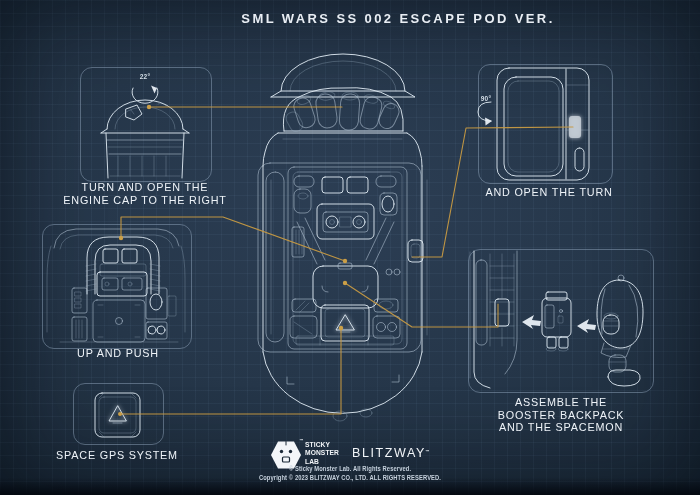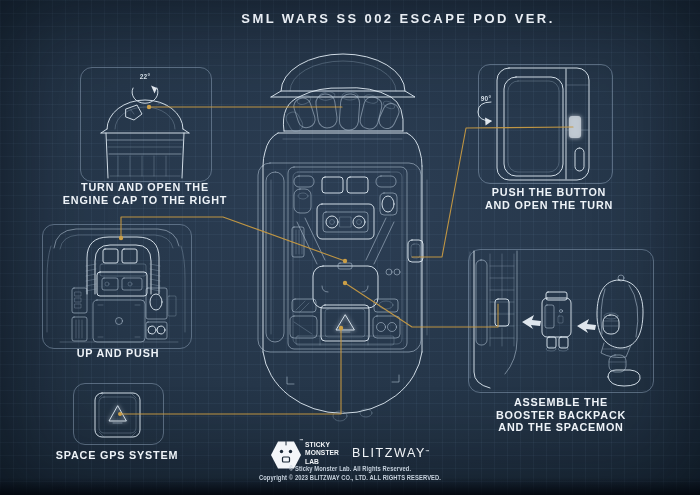--- a/index.html
+++ b/index.html
@@ -7,21 +7,21 @@
     position:relative;width:700px;height:495px;overflow:hidden;
     font-family:"Liberation Sans", sans-serif;
     background:
       linear-gradient(to bottom, rgba(0,0,0,0) 96.5%, rgba(4,8,15,0.9) 100%),
       repeating-linear-gradient(0deg, rgba(130,165,200,0.065) 0 1px, transparent 1px 13px),
       repeating-linear-gradient(90deg, rgba(130,165,200,0.065) 0 1px, transparent 1px 13px),
       radial-gradient(115% 100% at 50% 42%, #2c3e54 0%, #253649 38%, #1b2a39 68%, #121c28 100%);
     box-shadow: inset 0 0 90px rgba(2,6,14,.6);
   }
   .panel{position:absolute;border:1px solid rgba(148,170,192,.48);border-radius:12px;}
-  .caption{position:absolute;color:#eef3f8;font-weight:bold;font-size:10.8px;
+  .caption{position:absolute;color:#eef3f8;font-weight:normal;font-size:10.8px;
     line-height:12.6px;letter-spacing:.8px;text-align:center;white-space:nowrap;}
   .angle{position:absolute;color:#d3dde6;font-weight:bold;font-size:6.5px;
     text-align:center;letter-spacing:.3px;}
   #title{position:absolute;top:11px;left:0;width:700px;text-align:center;color:#e9eef4;
     font-weight:bold;font-size:13px;letter-spacing:2.4px;padding-left:48px;}
   svg{position:absolute;left:0;top:0;pointer-events:none;}
   .s1{stroke:#dde8f1;stroke-opacity:.92}
   .s2{stroke:#b8c9d8;stroke-opacity:.55}
   .s3{stroke:#9db2c5;stroke-opacity:.32}
   .gold{stroke:#c79a42;stroke-opacity:.95;stroke-width:1.1}
@@ -281,21 +281,20 @@
   </svg>
 
   <div class="angle" style="left:128px;top:73px;width:34px">22°</div>
   <div class="angle" style="left:469px;top:95px;width:34px">90°</div>
 
   <div class="caption" style="left:35px;top:181px;width:220px">
     <div>TURN AND OPEN THE</div>
     <div>ENGINE CAP TO THE RIGHT</div>
   </div>
   <div class="caption" style="left:439px;top:186px;width:220px">
-    <div>PUSH THE BUTTON</div>
     <div>AND OPEN THE TURN</div>
   </div>
   <div class="caption" style="left:8px;top:347px;width:220px">
     <div>UP AND PUSH</div>
   </div>
   <div class="caption" style="left:7px;top:449px;width:220px">
     <div>SPACE GPS SYSTEM</div>
   </div>
   <div class="caption" style="left:451px;top:396px;width:220px">
     <div>ASSEMBLE THE</div>

